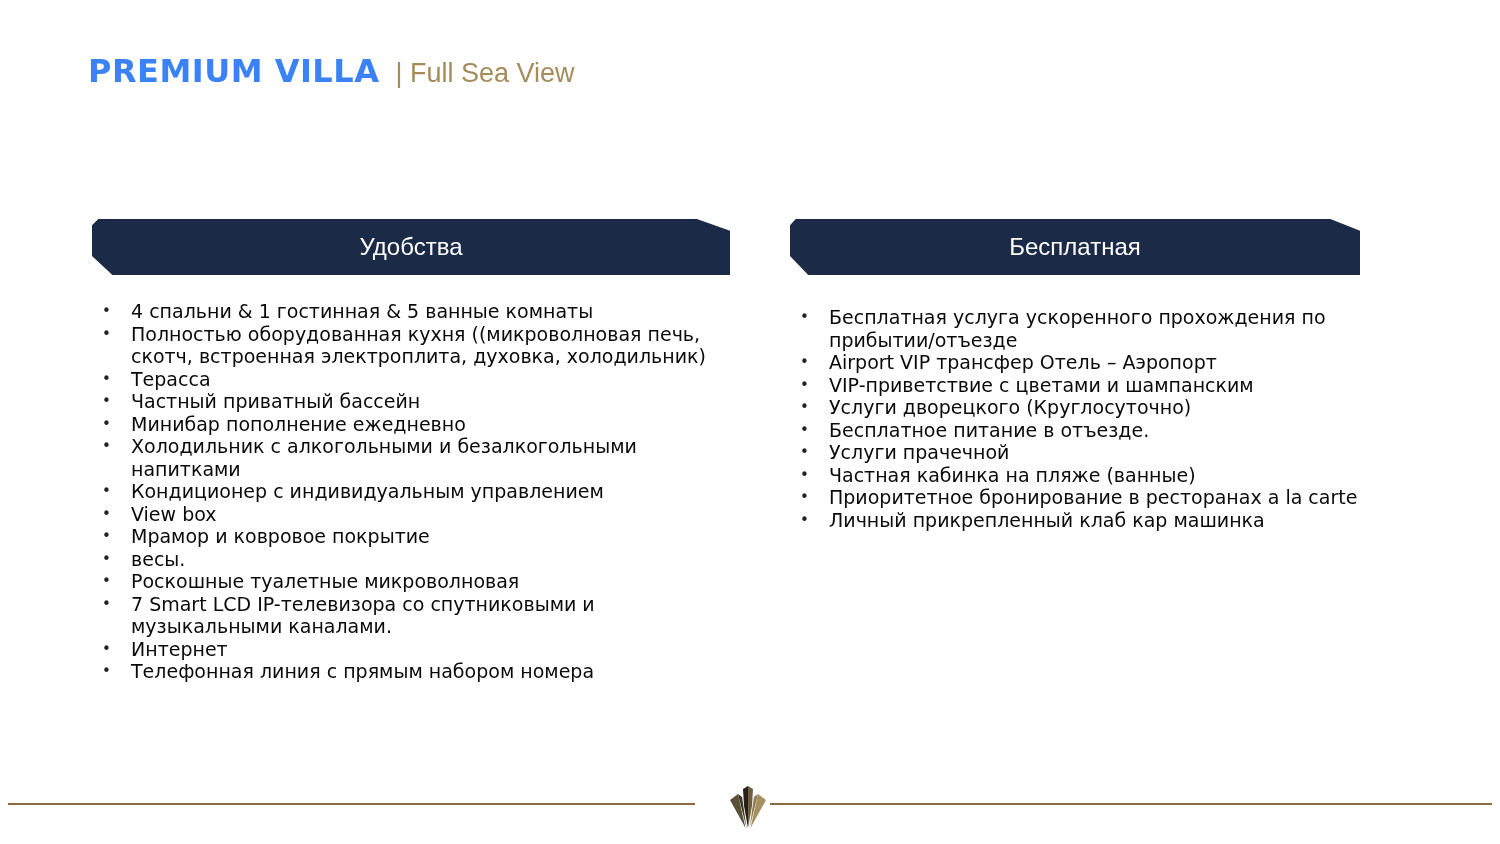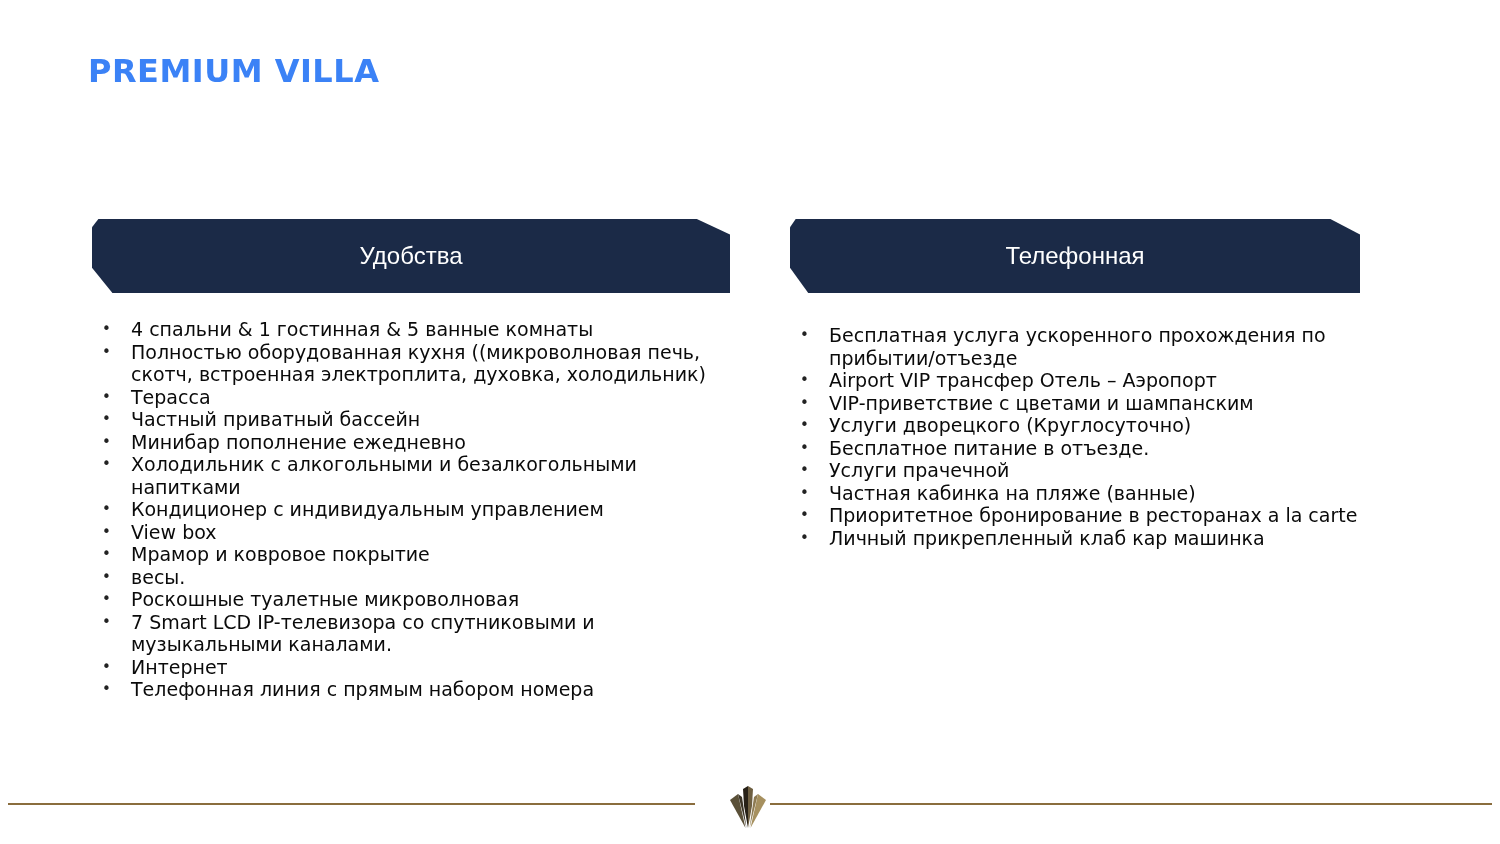--- a/index.html
+++ b/index.html
@@ -20,21 +20,21 @@
   .size-row { position:absolute; left:86px; top:120px; display:flex; align-items:center; gap:22px; }
   .expand-icon { width:62px; height:64px; }
   .area-value { font-size:25px; color:#262626; }
 
   
   .col { position:absolute; top:219px; }
   .col-left  { left:92px;  width:638px; }
   .col-right { left:790px; width:570px; }
 
   .banner {
-    height:74px; background:#1B2A47; color:#ffffff;
+    height:56px; background:#1B2A47; color:#ffffff;
     display:flex; align-items:center; justify-content:center;
     font-size:24px;
     clip-path:polygon(1% 0%, 94.8% 0%, 100% 21%, 100% 100%, 3.2% 100%, 0% 66%, 0% 11%);
   }
 
   ul.bullet-list { margin:0; padding:0; list-style:none; }
   .col-left  ul.bullet-list { padding-top:25px; }
   .col-right ul.bullet-list { padding-top:31px; }
   ul.bullet-list li { display:flex; font-family:"DejaVu Sans", sans-serif; font-size:19px; line-height:22.5px; color:#0a0a0a; }
   ul.bullet-list li .bullet { flex:0 0 29px; padding-left:10px; font-size:15px; color:#222; }
@@ -46,20 +46,21 @@
   .footer-line-right { left:770px; width:722px; }
   .brand-logo { position:absolute; left:729px; top:786px; width:38px; height:44px; }
 </style>
 </head>
 <body>
 
 <div class="slide">
 
   <div class="title-row">
     <h1 class="page-title">PREMIUM VILLA</h1>
+    <span class="page-subtitle">| Full Sea View</span>
   </div>
 
 
   <div class="col col-left">
     <div class="banner">
       <span>Удобства</span>
     </div>
     <ul class="bullet-list">
       <li>
           <span class="bullet">•</span>
@@ -118,21 +119,21 @@
         </li>
       <li>
           <span class="bullet">•</span>
           <span class="item-text">Телефонная линия с прямым набором номера</span>
         </li>
     </ul>
   </div>
 
   <div class="col col-right">
     <div class="banner">
-      <span>Телефонная</span>
+      <span>Бесплатная</span>
     </div>
     <ul class="bullet-list">
       <li>
           <span class="bullet">•</span>
           <span class="item-text">Бесплатная услуга ускоренного прохождения по
 прибытии/отъезде</span>
         </li>
       <li>
           <span class="bullet">•</span>
           <span class="item-text">Airport VIP трансфер Отель – Аэропорт</span>

